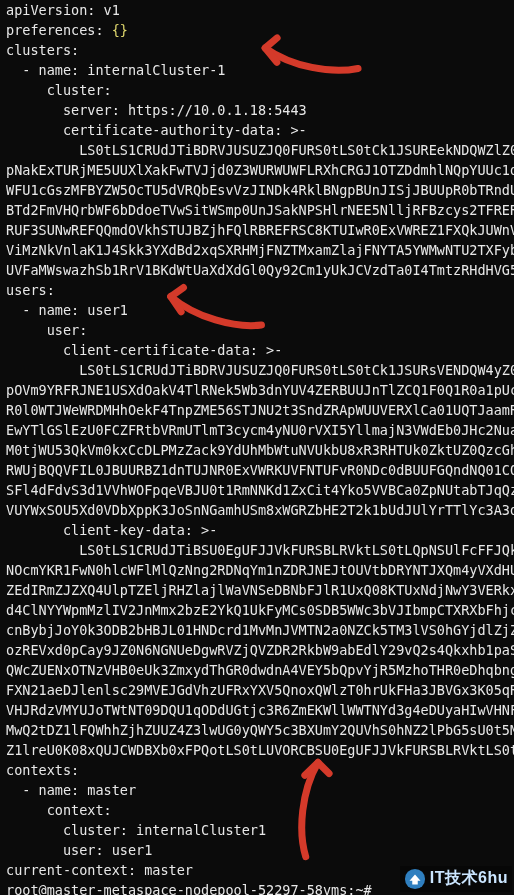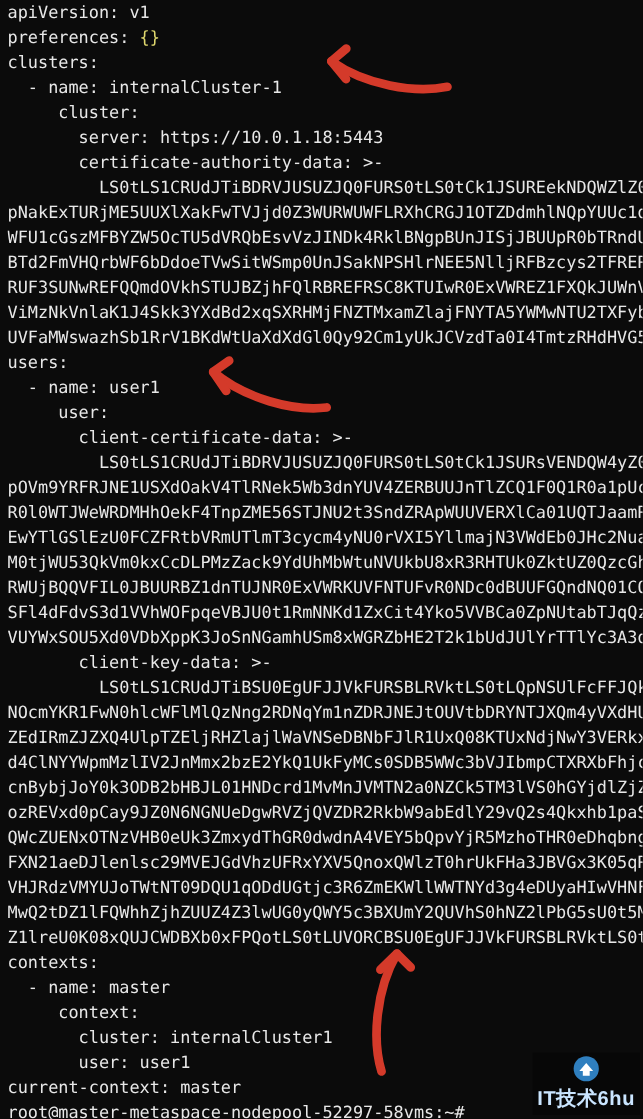--- a/index.html
+++ b/index.html
@@ -28,25 +28,24 @@
   .y { color: #e0d86e; } 
   .arrow {
     position: absolute;
     pointer-events: none;
   }
   .wm {
     position: absolute;
     bottom: 3px;
     right: 2px;
     display: flex;
-    align-items: center;
+    align-items: flex-start;
     gap: 4px;
     background: rgba(0,0,0,0.3);
     padding: 2px 4px;
-    flex-direction: column;
   }
   .wm svg { display:block; }
   .wm-text {
     color: #cae5ff;
     font-family: "Microsoft YaHei", Arial, sans-serif;
     font-size: 16px;
     font-weight: 600;
     letter-spacing: 0.5px;
   }
 </style>

